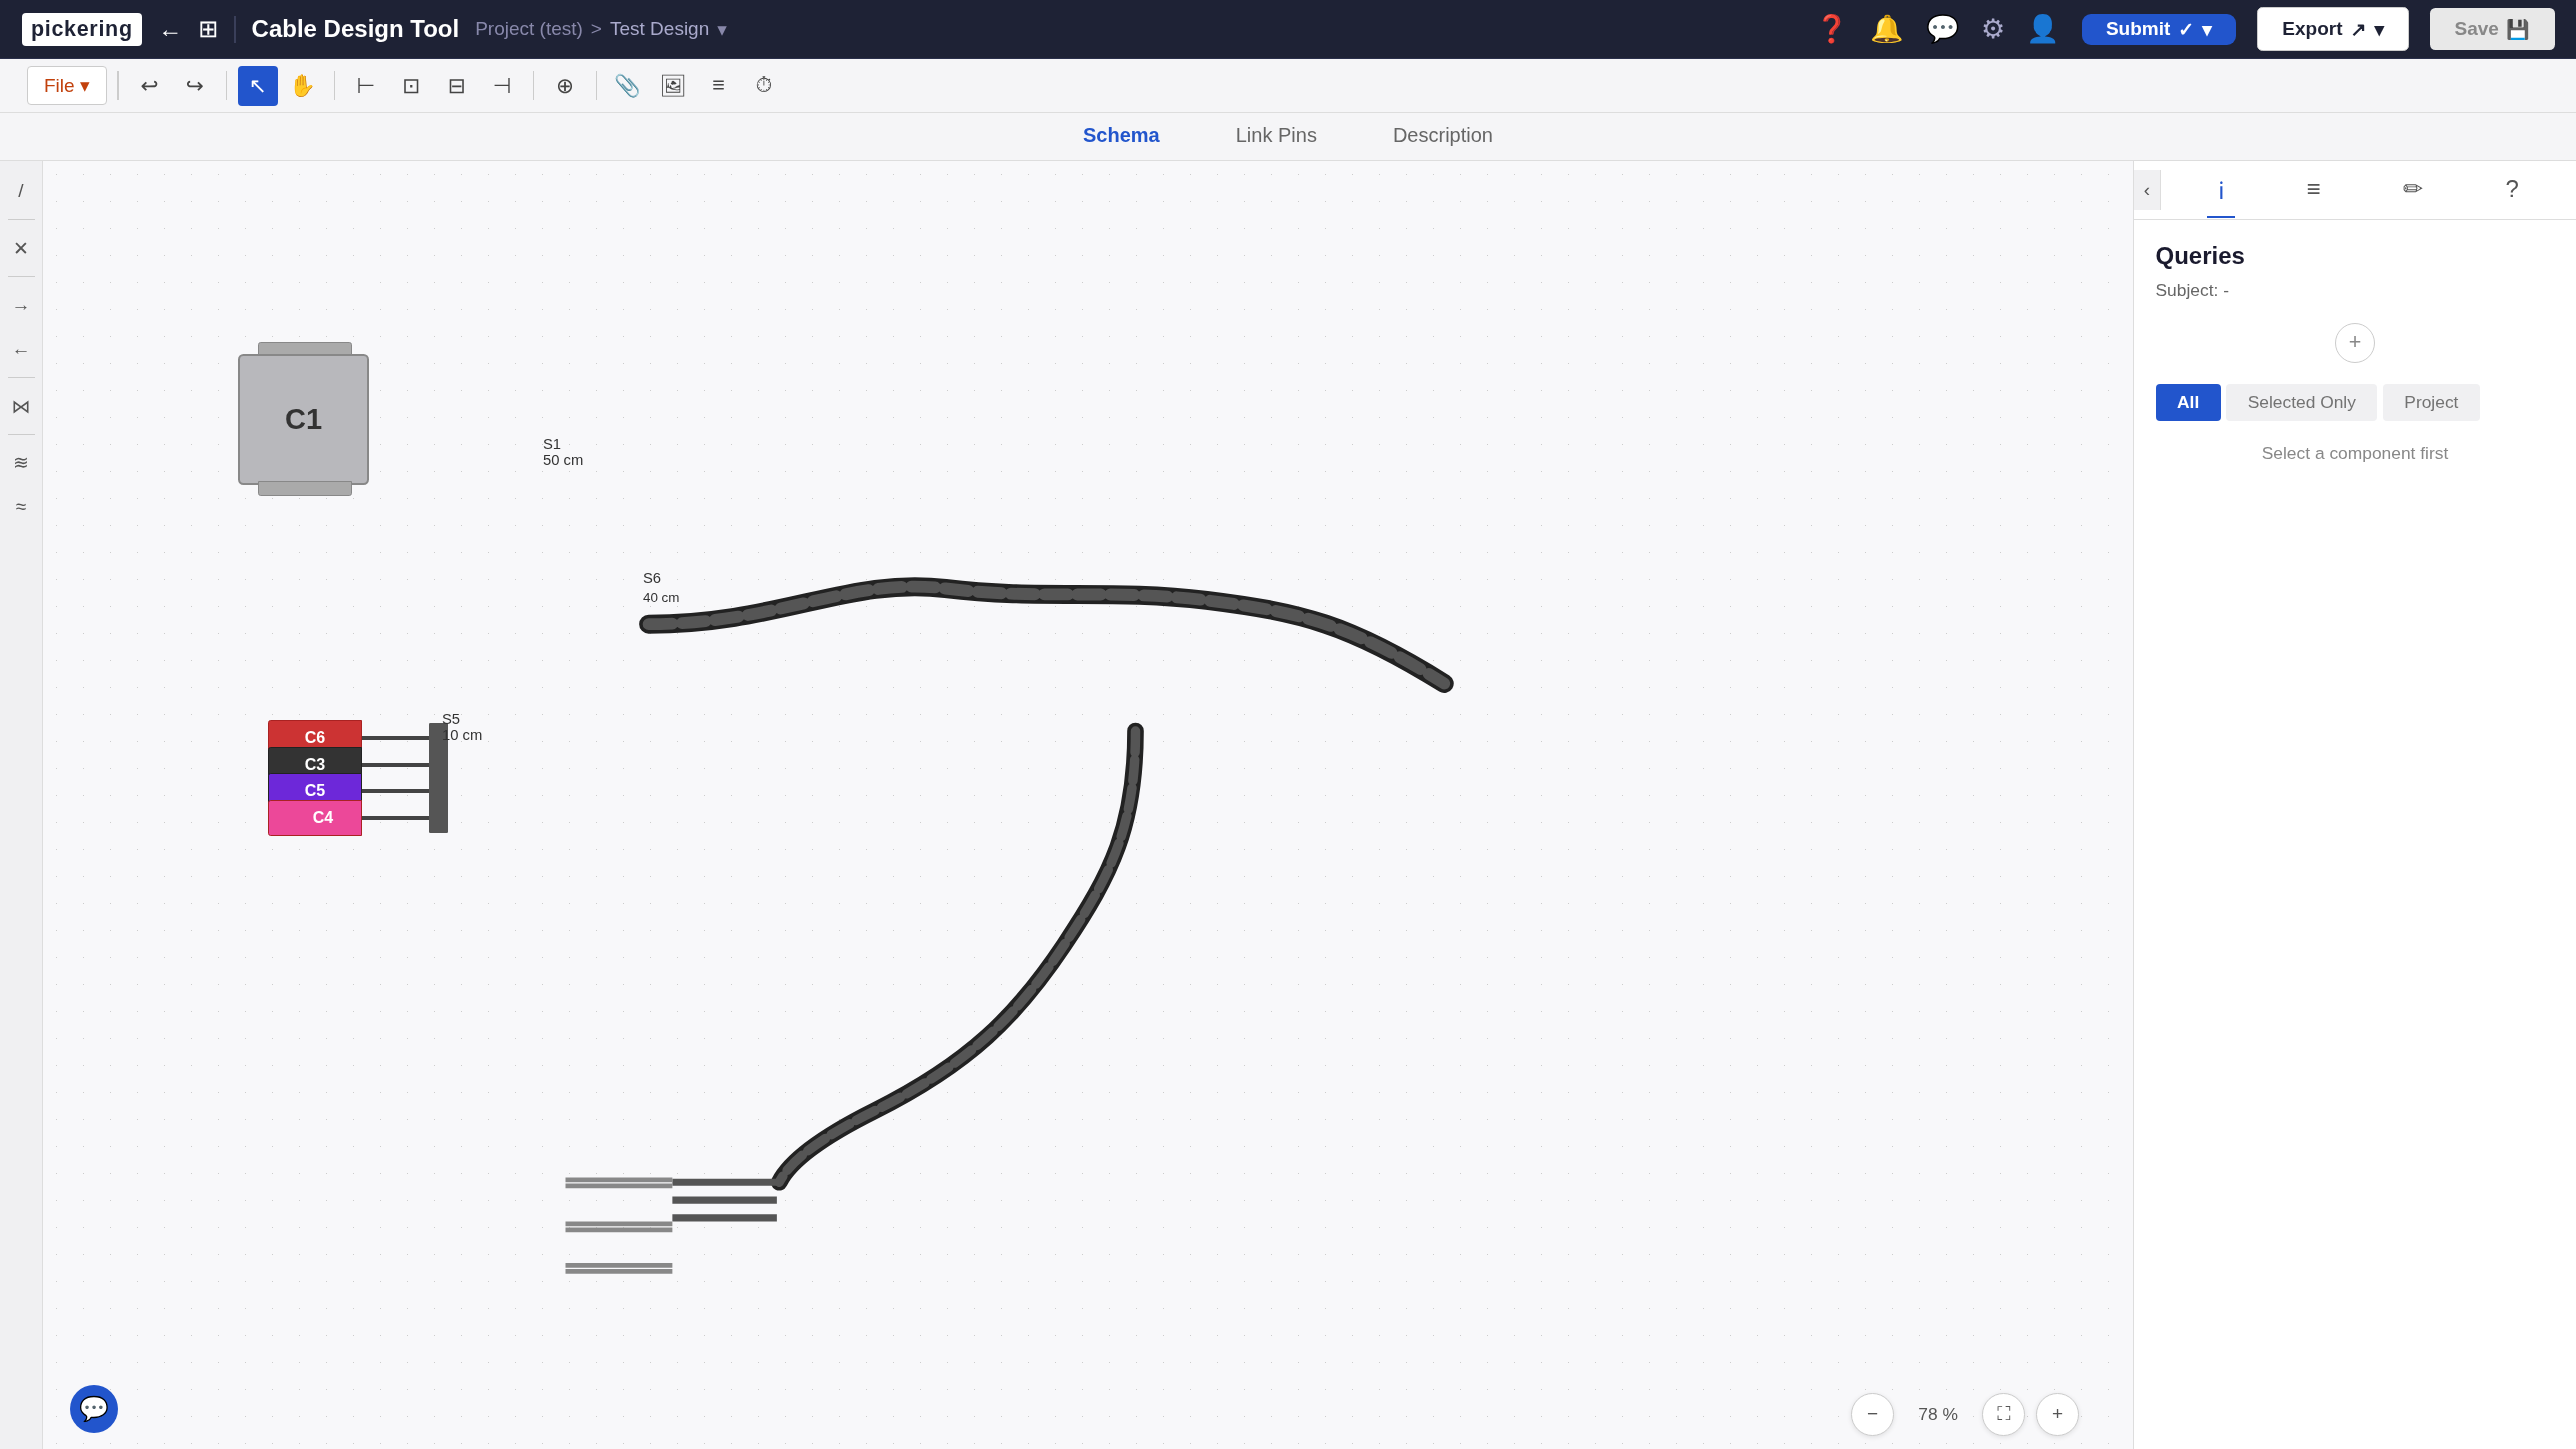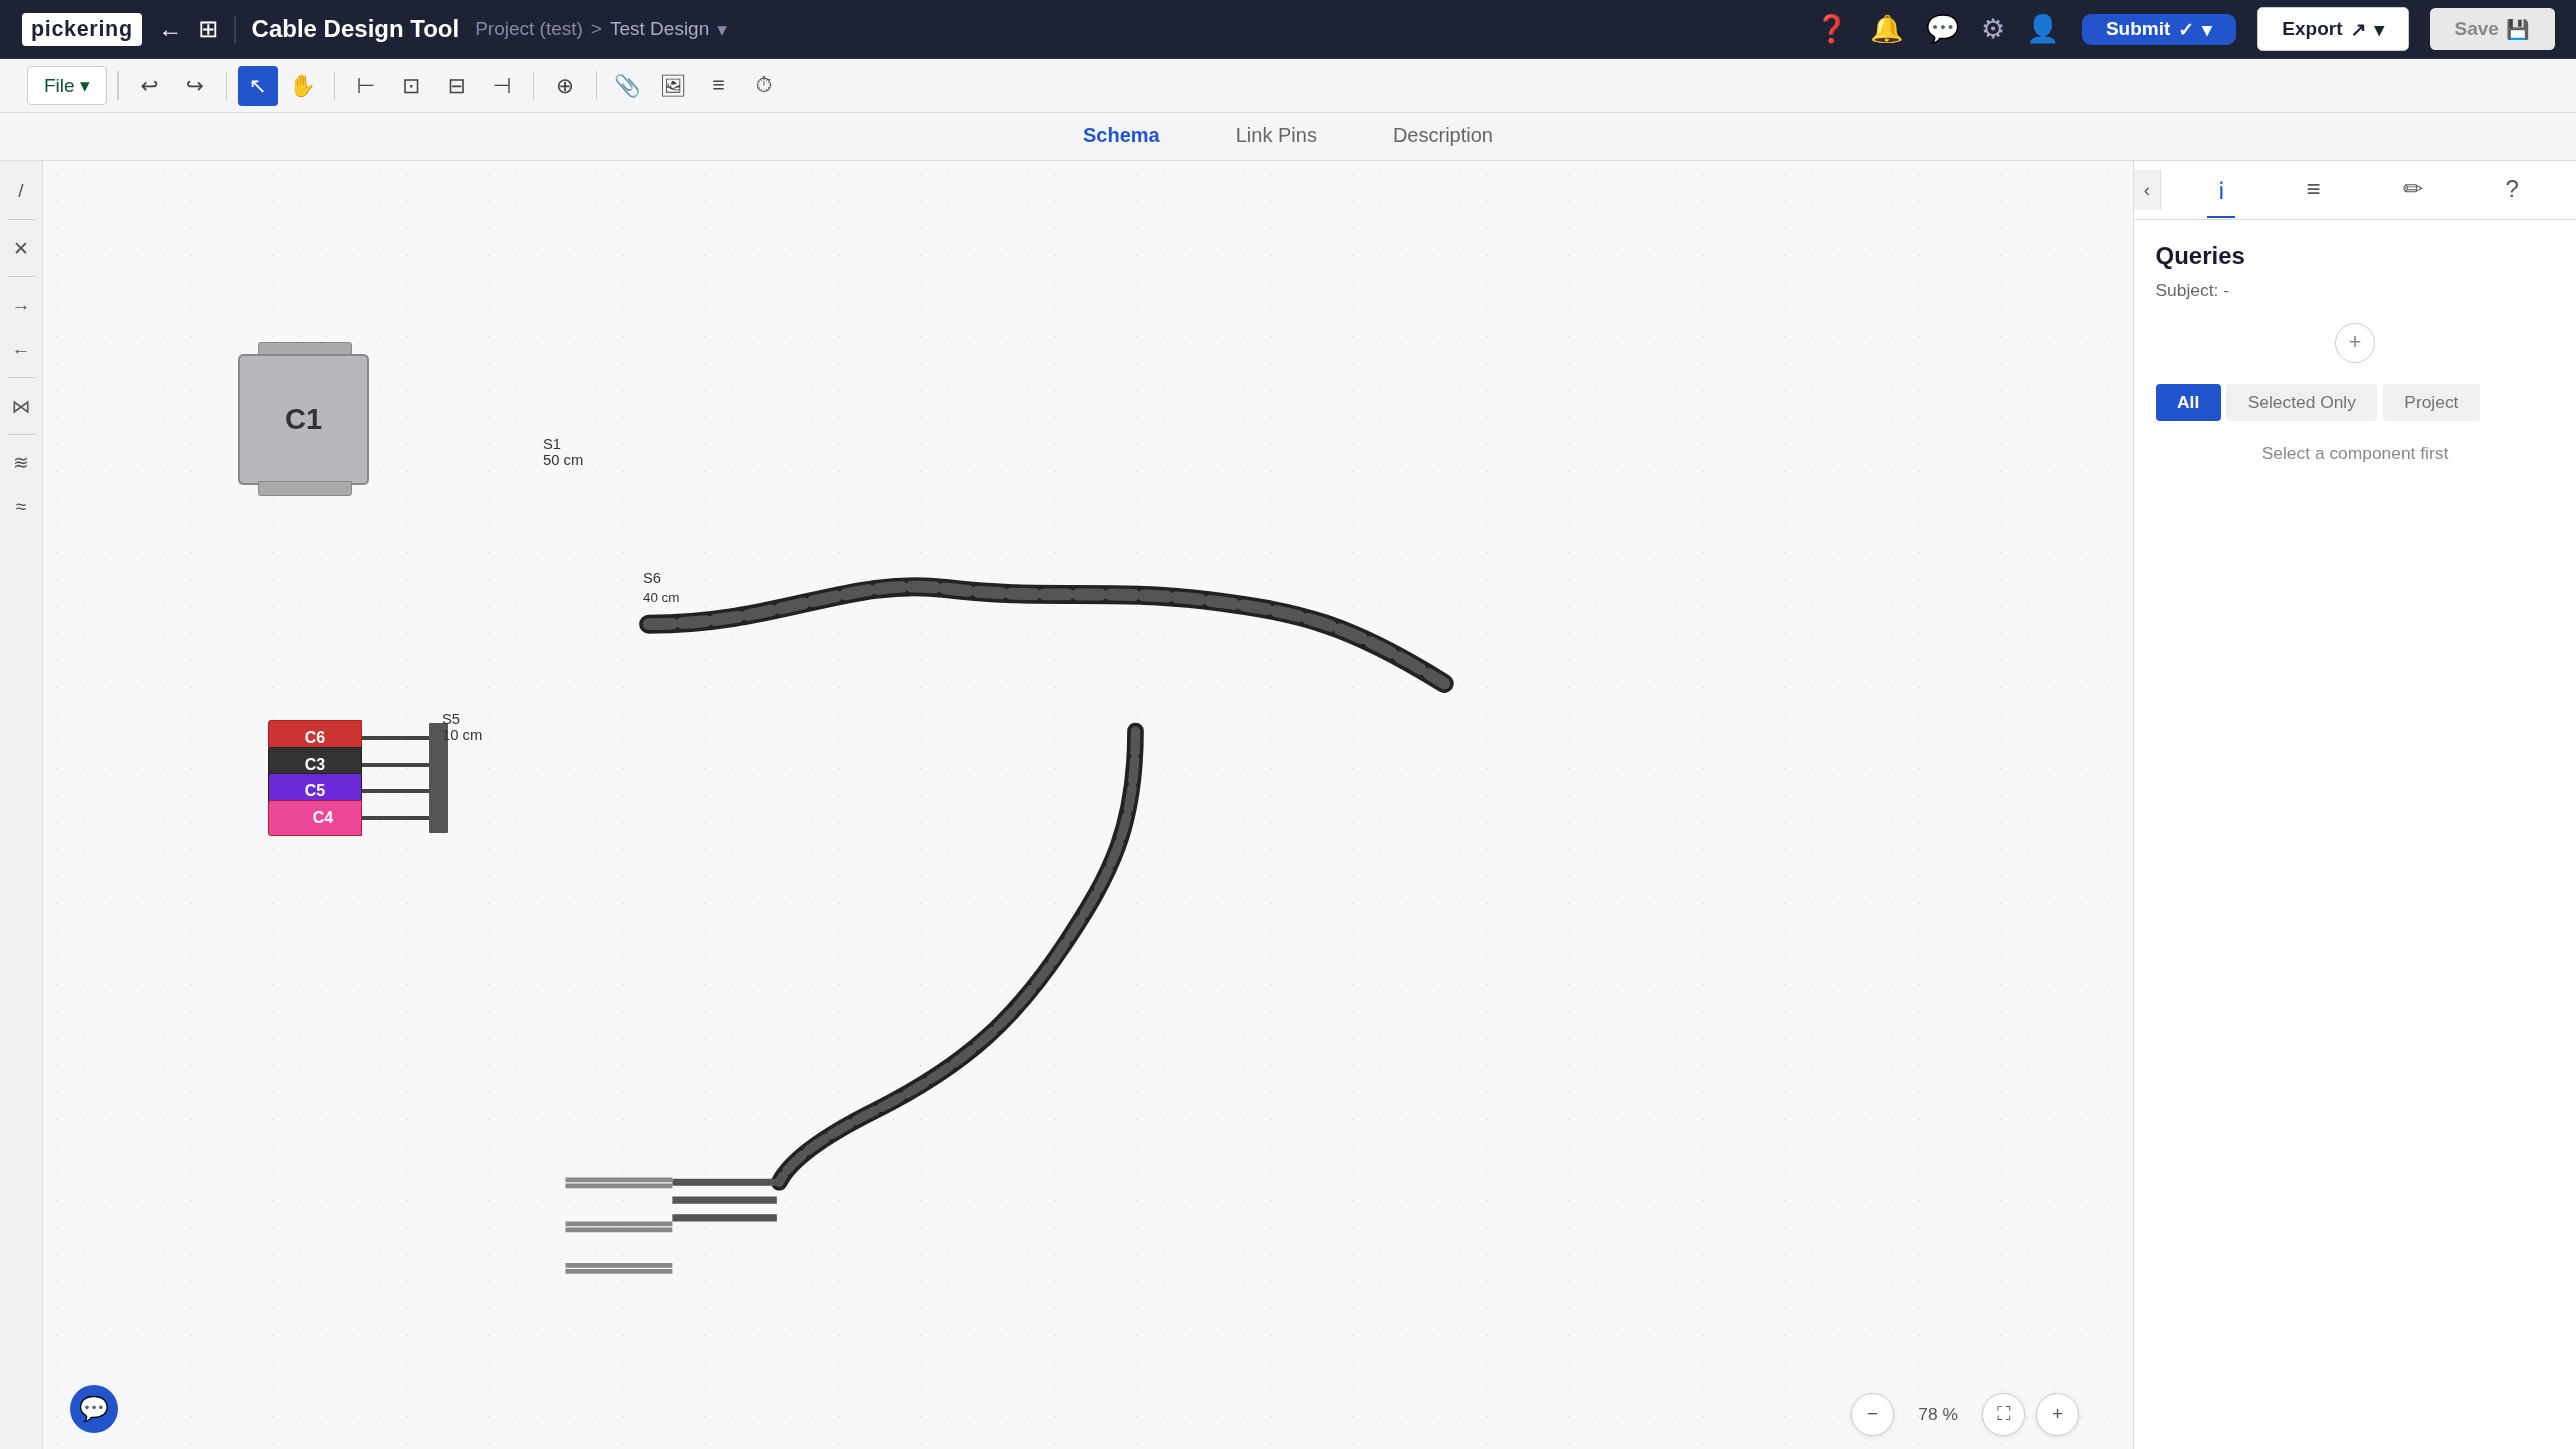--- a/index.html
+++ b/index.html
@@ -25,21 +25,21 @@
 
     
     .toolbar {
       display: flex; align-items: center;
       background: #f5f5f7; height: 54px; padding: 0 27px; gap: 5.4px;
       border-bottom: 1.3px solid #ddd;
     }
     .tool-sep { width: 1.3px; height: 29.5px; background: #ccc; margin: 0 5.4px; }
     .tool-btn { background: none; border: none; border-radius: 4px; padding: 6.7px 9.4px; cursor: pointer; font-size: 21.5px; color: #444; display: flex; align-items: center; justify-content: center; width: 40px; height: 40px; }
     .tool-btn.active { background: #2255cc; color: white; }
-    .file-btn { background: white; border: 1.3px solid #ccc; border-radius: 4px; padding: 6.7px 16px; font-size: 19px; cursor: pointer; color: #14532d; display: flex; align-items: center; gap: 5.4px; }
+    .file-btn { background: white; border: 1.3px solid #ccc; border-radius: 4px; padding: 6.7px 16px; font-size: 19px; cursor: pointer; color: #c2410c; display: flex; align-items: center; gap: 5.4px; }
 
     
     .tabbar {
       display: flex; align-items: center; justify-content: center;
       background: #f5f5f7; border-bottom: 1.3px solid #ddd;
       height: 48px; gap: 0;
     }
     .tab { padding: 0 38px; height: 53px; display: flex; align-items: center; font-size: 20px; color: #666; cursor: pointer; border-bottom: 2px solid transparent; }
     .tab.active { color: #2255cc; border-bottom: 2px solid #2255cc; font-weight: 600; }
 

